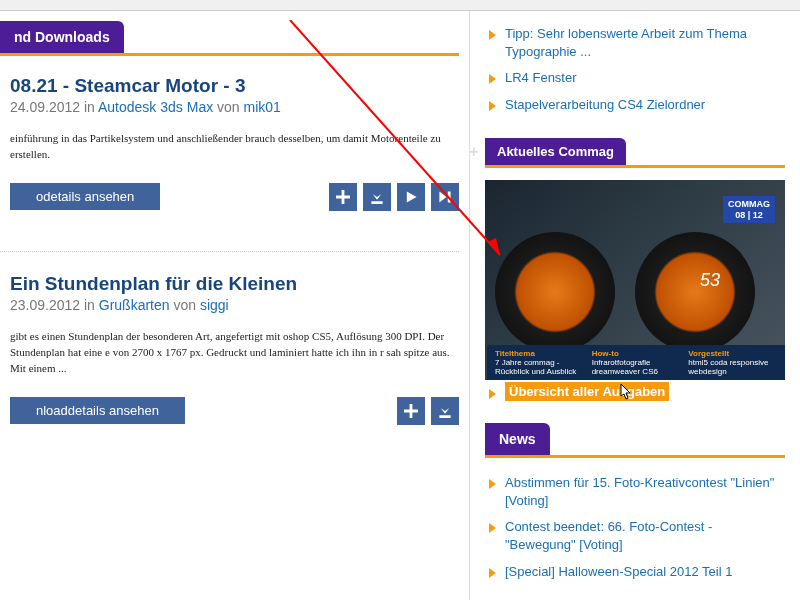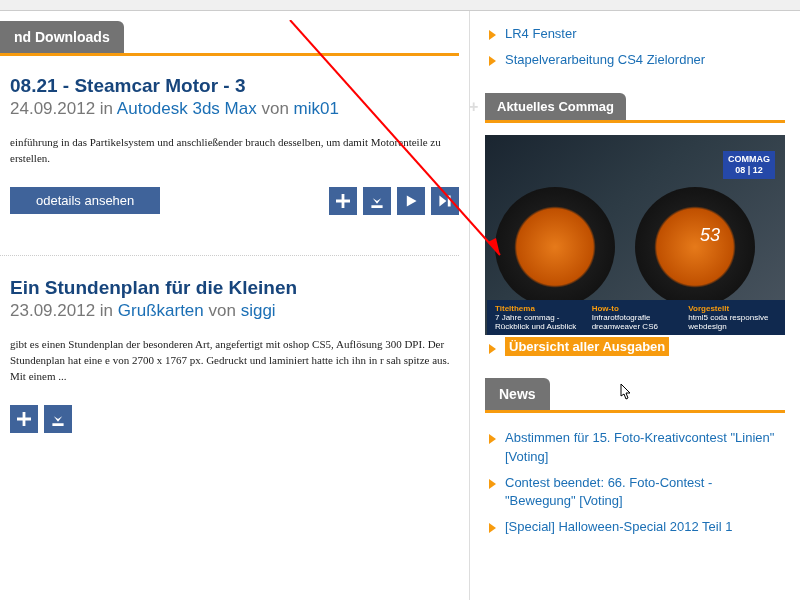--- a/index.html
+++ b/index.html
@@ -1,28 +1,28 @@
 <!DOCTYPE html>
 <html><head>
 <meta charset="utf-8">
 <style>
 * { margin: 0; padding: 0; box-sizing: border-box; }
 body { font-family: Verdana, sans-serif; font-size: 13px; background: #f0f0f0; color: #333; width: 800px; height: 600px; overflow: hidden; position: relative; }
 .page { display: flex; background: #fff; height: 590px; margin-top: 10px; border-top: 1px solid #ccc; }
 .main { flex: 1; padding: 10px 10px 10px 0; border-right: 1px solid #ddd; overflow: hidden; }
 .sidebar { width: 330px; padding: 10px 15px; overflow: hidden; }
 
-.tab-badge { display: inline-block; background: #737373; color: #fff; font-weight: bold; padding: 8px 14px; border-radius: 0 6px 0 0; font-size: 14px; }
+.tab-badge { display: inline-block; background: #4c1d95; color: #fff; font-weight: bold; padding: 8px 14px; border-radius: 0 6px 0 0; font-size: 14px; }
 .badge-bar { border-bottom: 3px solid #f79b0e; margin-bottom: 18px; display: flex; align-items: flex-end; position: relative; }
 .collapse { color: #fff; font-weight: bold; font-size: 18px; margin-left: auto; position: absolute; right: 4px; bottom: 0; }
 
 .post { margin: 0 0 40px 10px; }
 .post h2 { margin-bottom: 2px; }
 .post h2 a { color: #17457c; font-size: 19px; font-weight: bold; text-decoration: none; }
-.meta { color: #777; font-size: 17px; margin-bottom: 16px; }
+.meta { color: #777; font-size: 14px; margin-bottom: 16px; }
 .meta a { color: #1b6fb5; text-decoration: none; }
 .excerpt { font-family: Liberation Serif, serif; font-size: 11px; line-height: 1.45; color: #222; margin-bottom: 20px; }
 .post-footer { display: flex; justify-content: space-between; align-items: center; }
 .btn { background: #3f639a; color: #fff; border: none; padding: 6px 26px; font-size: 13px; cursor: pointer; }
 .icon-group { display: flex; gap: 6px; }
 .icon-btn { width: 28px; height: 28px; background: #3f639a; color: #fff; display: flex; align-items: center; justify-content: center; font-size: 15px; cursor: pointer; }
 .icon-btn svg { width: 14px; height: 14px; fill: #fff; }
 hr.sep { border: none; border-top: 1px dotted #ccc; margin: 30px 0 20px; }
 
 .side-list { list-style: none; margin: 0 0 20px 4px; }
@@ -104,38 +104,40 @@
     <article class="post">
       <h2><a href="#">Ein Stundenplan für die Kleinen</a></h2>
       <div class="meta">
         <span>23.09.2012</span> <span>in</span>
         <a href="#">Grußkarten</a>
         <span>von</span>
         <a href="#">siggi</a>
       </div>
       <p class="excerpt">gibt es einen Stundenplan der besonderen Art, angefertigt mit oshop CS5, Auflösung 300 DPI. Der Stundenplan hat eine e von 2700 x 1767 px. Gedruckt und laminiert hatte ich ihn in r sah spitze aus. Mit einem  ...</p>
       <div class="post-footer">
+        <button class="btn">nloaddetails ansehen</button>
         <div class="icon-group">
           <span class="icon-btn">
               <svg viewBox="0 0 10 10">
                 <path d="M4 0h2v4h4v2H6v4H4V6H0V4h4z"></path>
               </svg>
             </span>
           <span class="icon-btn">
               <svg viewBox="0 0 10 10">
                 <path d="M5 0L5 5 2 3 5 7 8 3 5 5z M1 8h8v2H1z"></path>
               </svg>
             </span>
         </div>
       </div>
     </article>
   </div>
 
   <aside class="sidebar">
     <ul class="side-list">
+      <li><a href="#">Tipp: Sehr lobenswerte Arbeit zum Thema Typographie ...</a></li>
       <li><a href="#">LR4 Fenster</a></li>
       <li><a href="#">Stapelverarbeitung CS4 Zielordner</a></li>
     </ul>
 
     <div class="section-head">
       <span class="add">+</span>
       <span class="tab-badge">Aktuelles Commag</span>
       <span class="collapse">-</span>
     </div>
 

